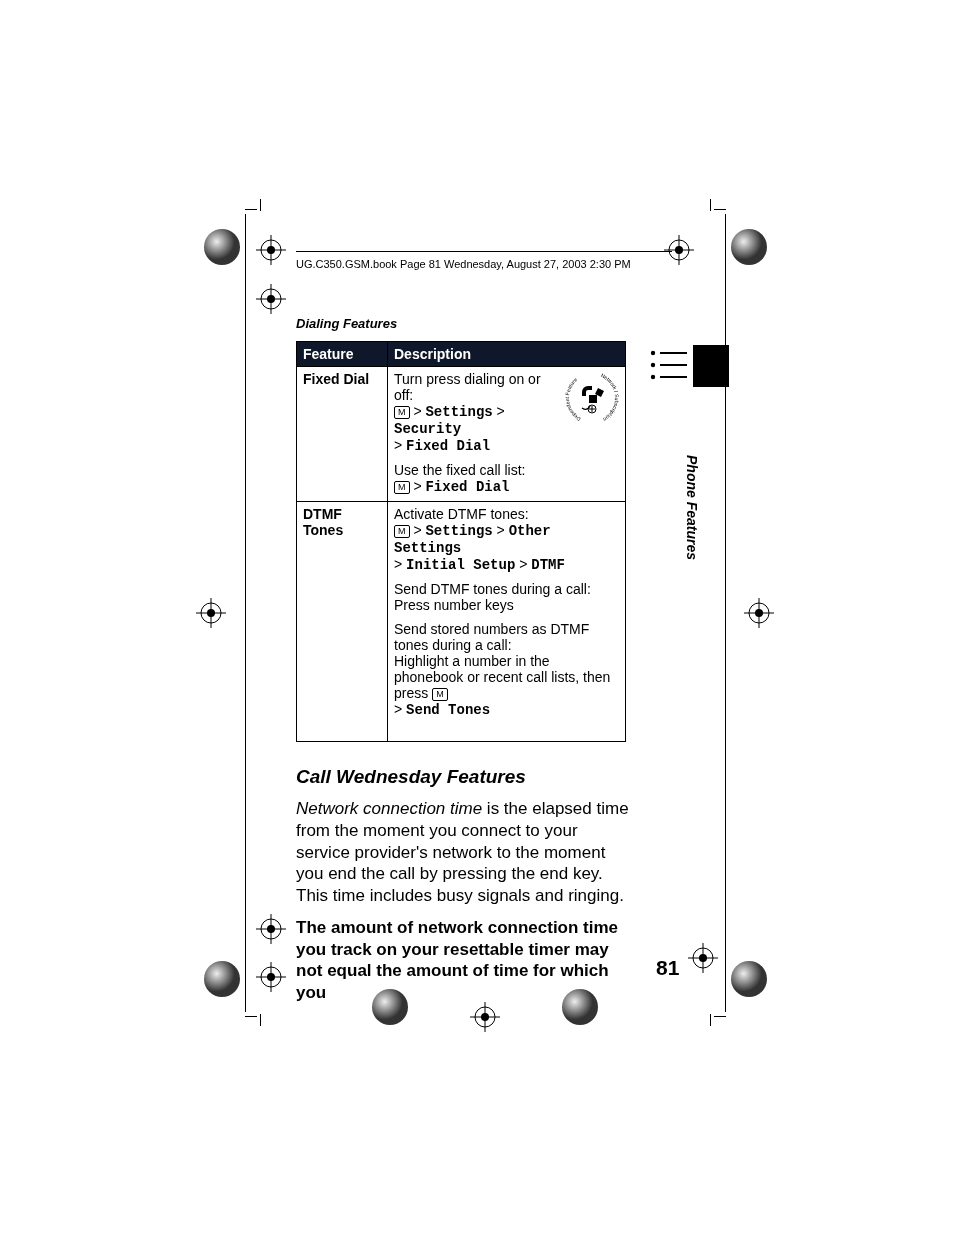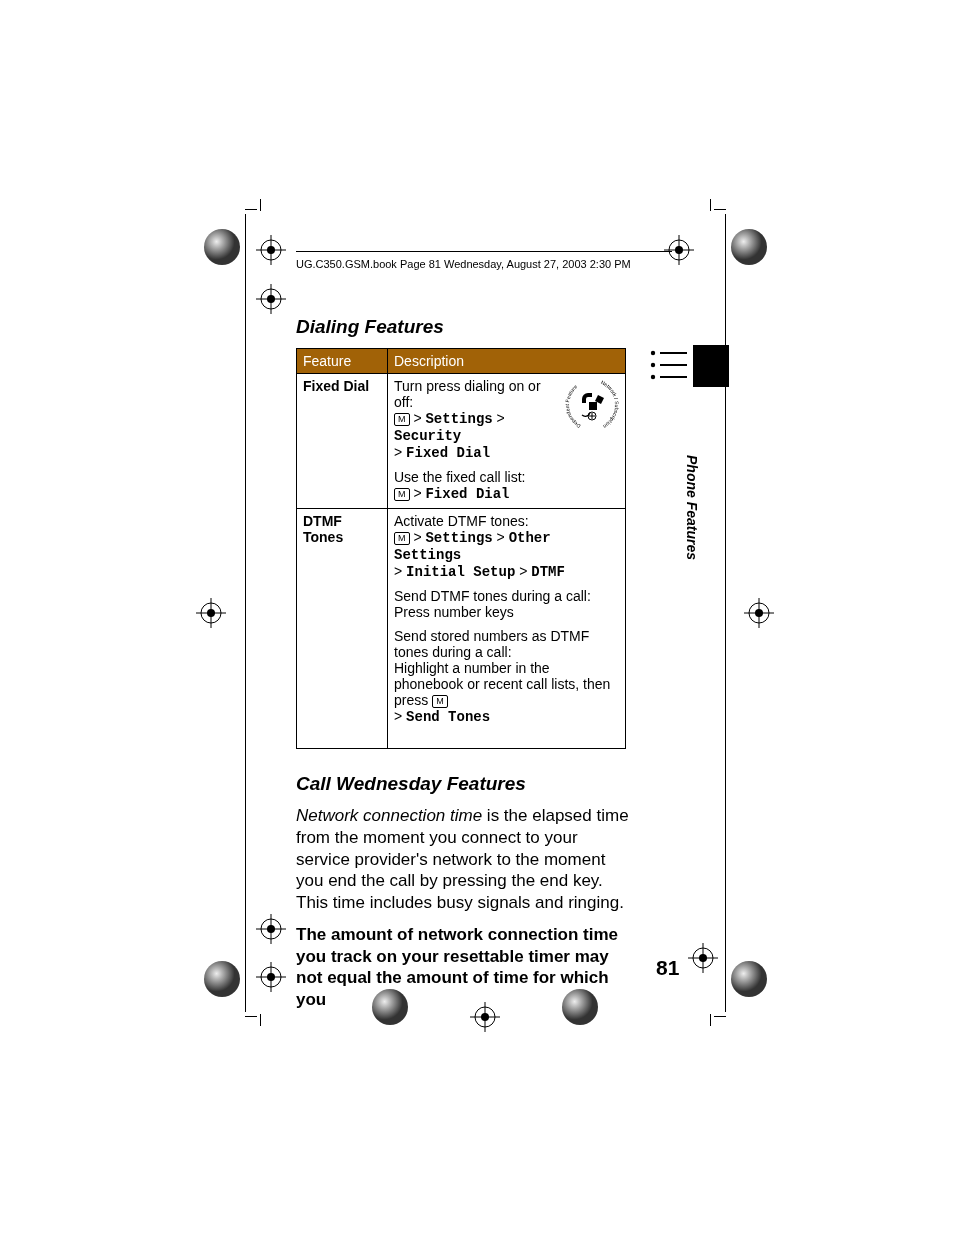--- a/index.html
+++ b/index.html
@@ -32,39 +32,39 @@
   }
   .content {
     position: absolute;
     top: 316px;
     left: 296px;
     width: 340px;
   }
   .section-heading {
     font-style: italic;
     font-weight: bold;
-    font-size: 19px;
+    font-size: 13px;
     margin: 0 0 10px 0;
     color: #000;
   }
   table.feature-table {
     border-collapse: collapse;
     width: 330px;
   }
   table.feature-table td, table.feature-table th {
     border: 1px solid #000;
     vertical-align: top;
     padding: 4px 6px;
     font-size: 14px;
     text-align: left;
   }
   table.feature-table thead th {
-    background: #a16207;
+    background: #0f172a;
     color: #fff;
-    font-weight: normal;
+    font-weight: bold;
   }
   .feat-col {
     width: 78px;
     font-weight: bold;
   }
   .menu-key {
     display: inline-block;
     border: 1px solid #000;
     border-radius: 2px;
     font-size: 9px;

